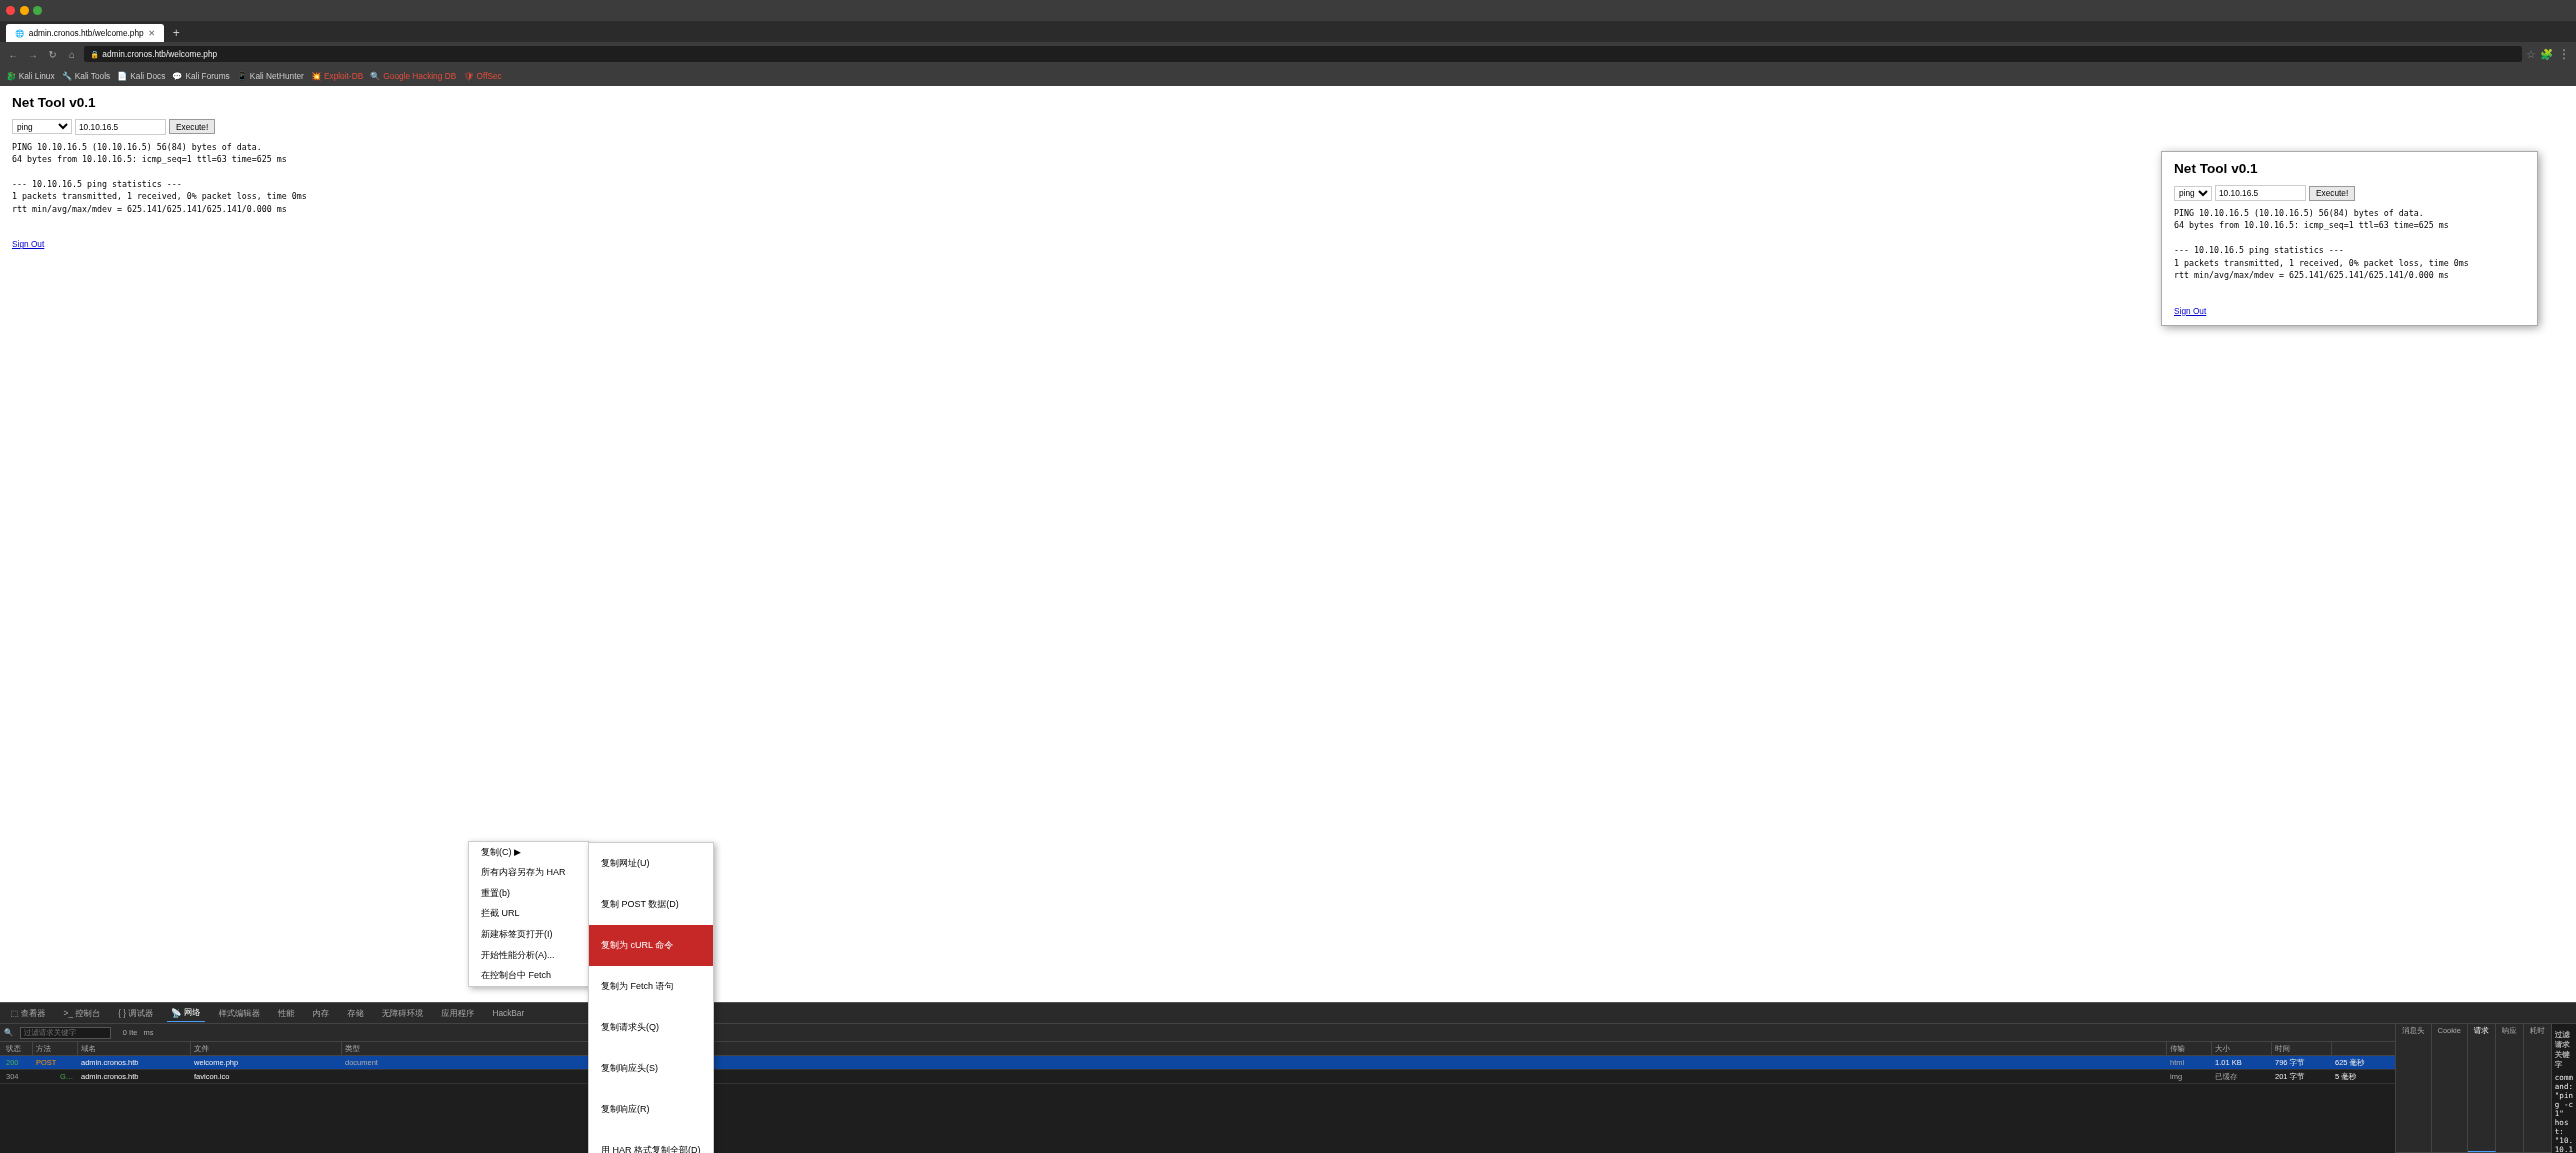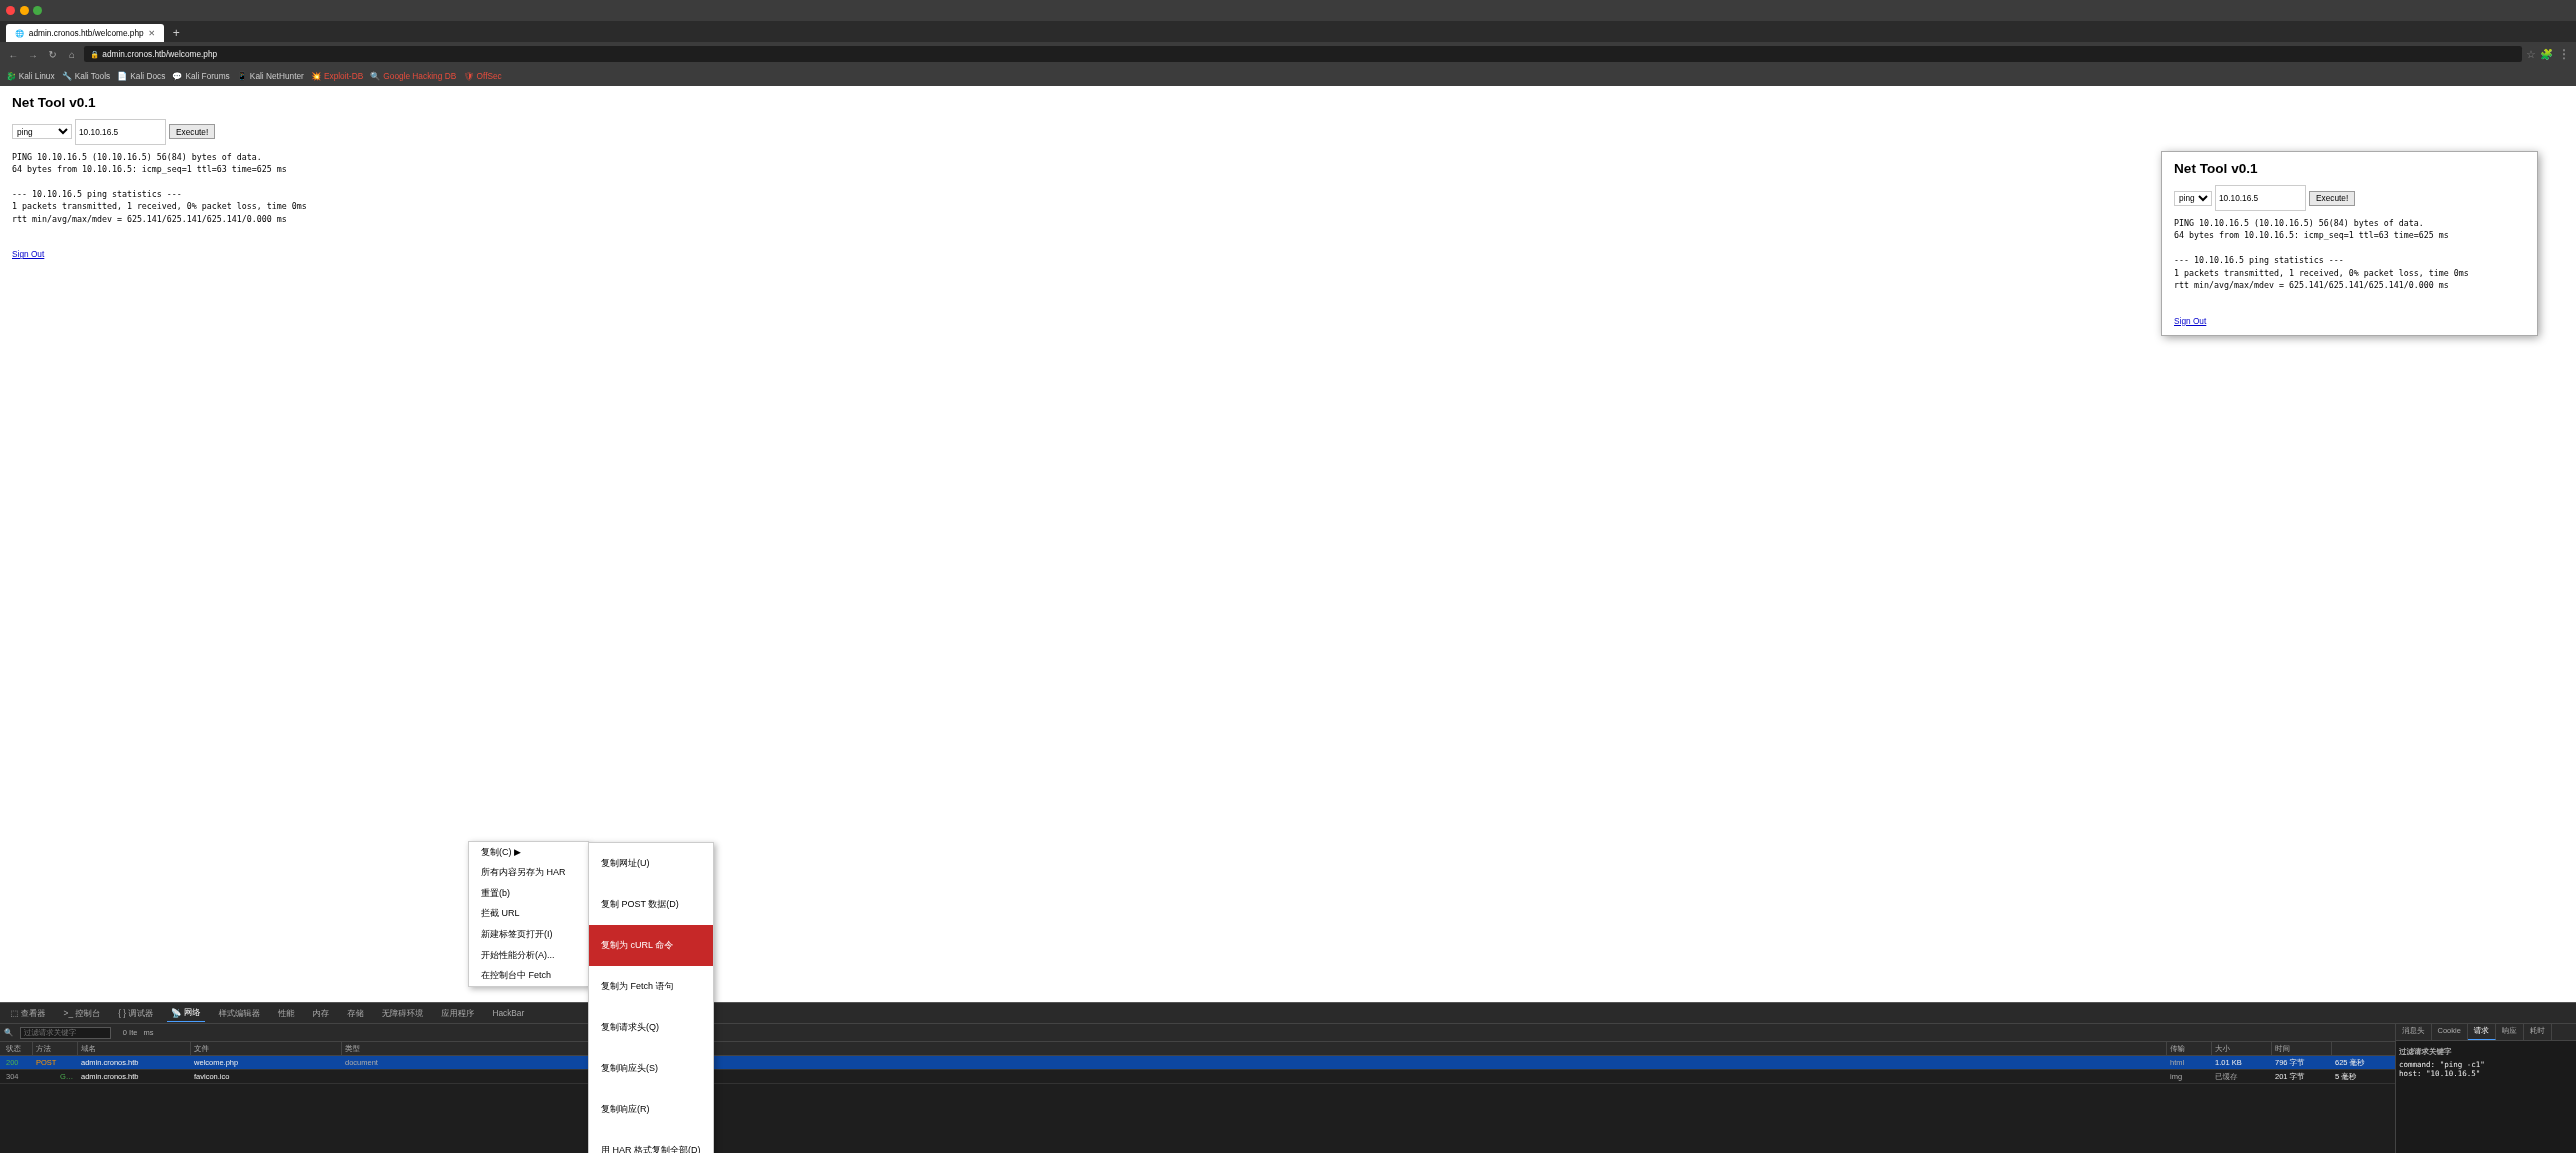--- a/index.html
+++ b/index.html
@@ -99,21 +99,21 @@
       gap: 3px;
       margin-bottom: 6px;
     }
     .tool-select {
       height: 15px;
       font-size: 8.3px;
       border: 0.8px solid #ccc;
       background: #fff;
     }
     .tool-input {
-      height: 26px;
+      height: 16px;
       width: 91px;
       font-size: 8.3px;
       border: 0.8px solid #ccc;
       padding: 0 3px;
     }
     .execute-btn {
       height: 15px;
       font-size: 8.3px;
       background: #e8e8e8;
       border: 0.8px solid #999;
@@ -281,21 +281,21 @@
     }
     .cm-submenu-item.highlighted {
       background: #c62828;
       color: #fff;
     }
     
     .devtools-right {
       width: 181px;
       border-left: 0.8px solid #444;
       display: flex;
-      flex-direction: column;
+      flex-direction: row;
       background: #1a1a1a;
     }
     .devtools-right-tabs {
       display: flex;
       background: #2a2a2a;
       border-bottom: 0.8px solid #444;
     }
     .dr-tab {
       color: #aaa;
       font-size: 7.5px;

